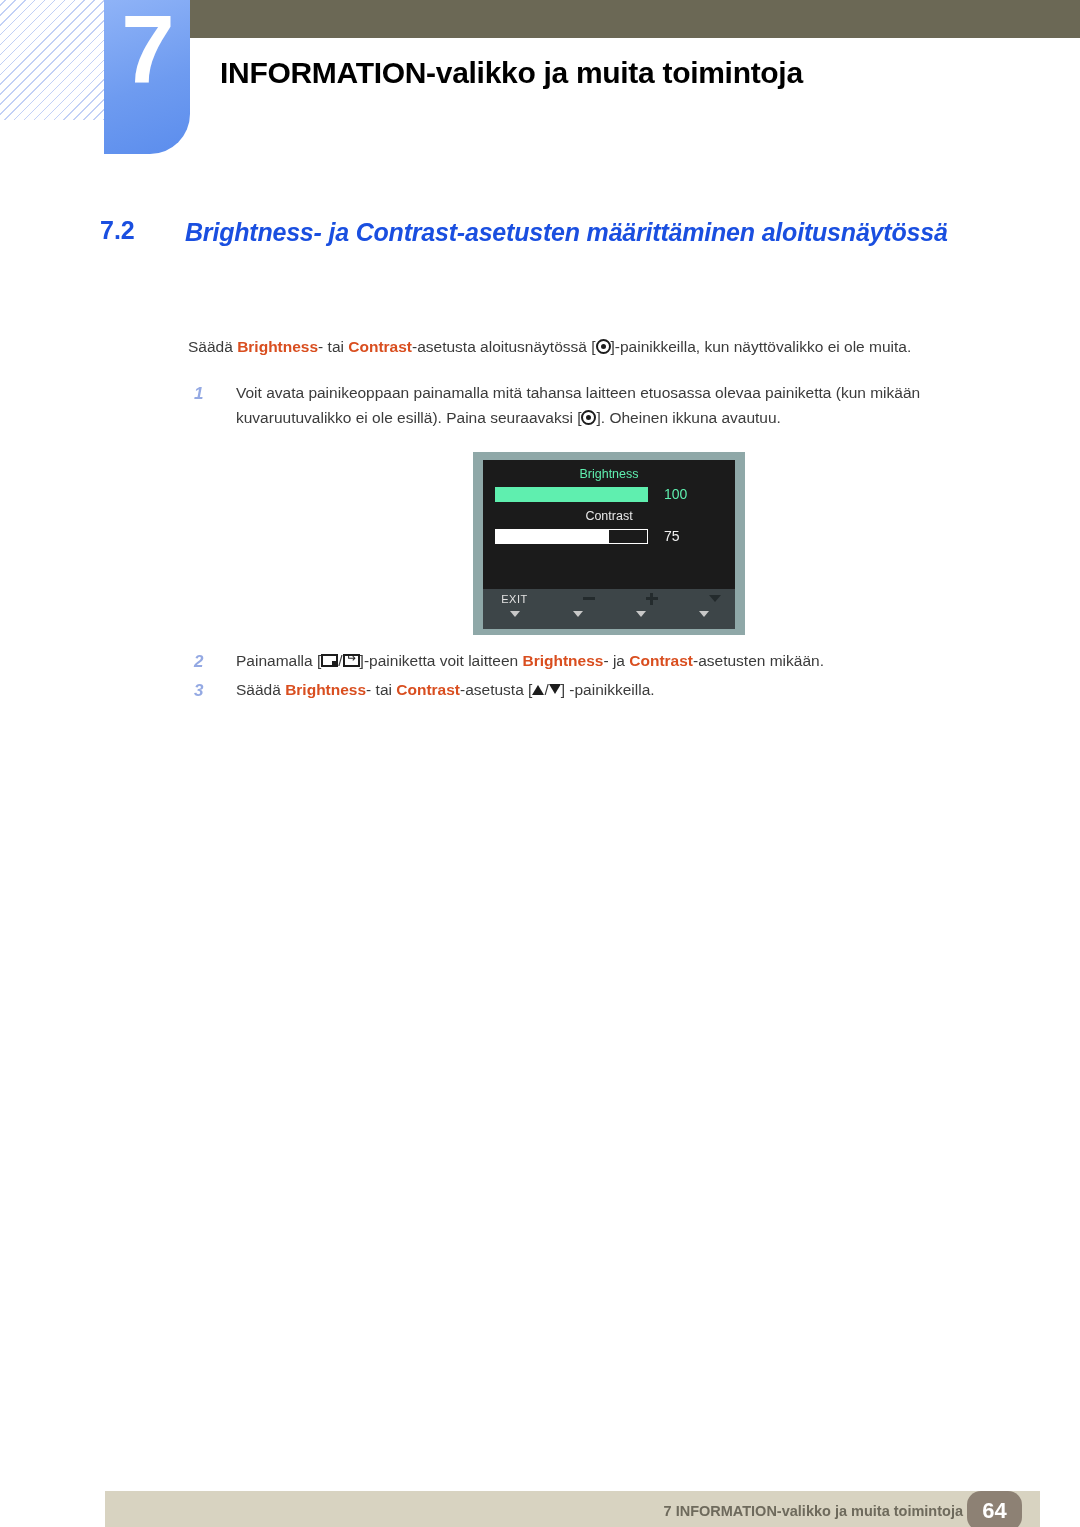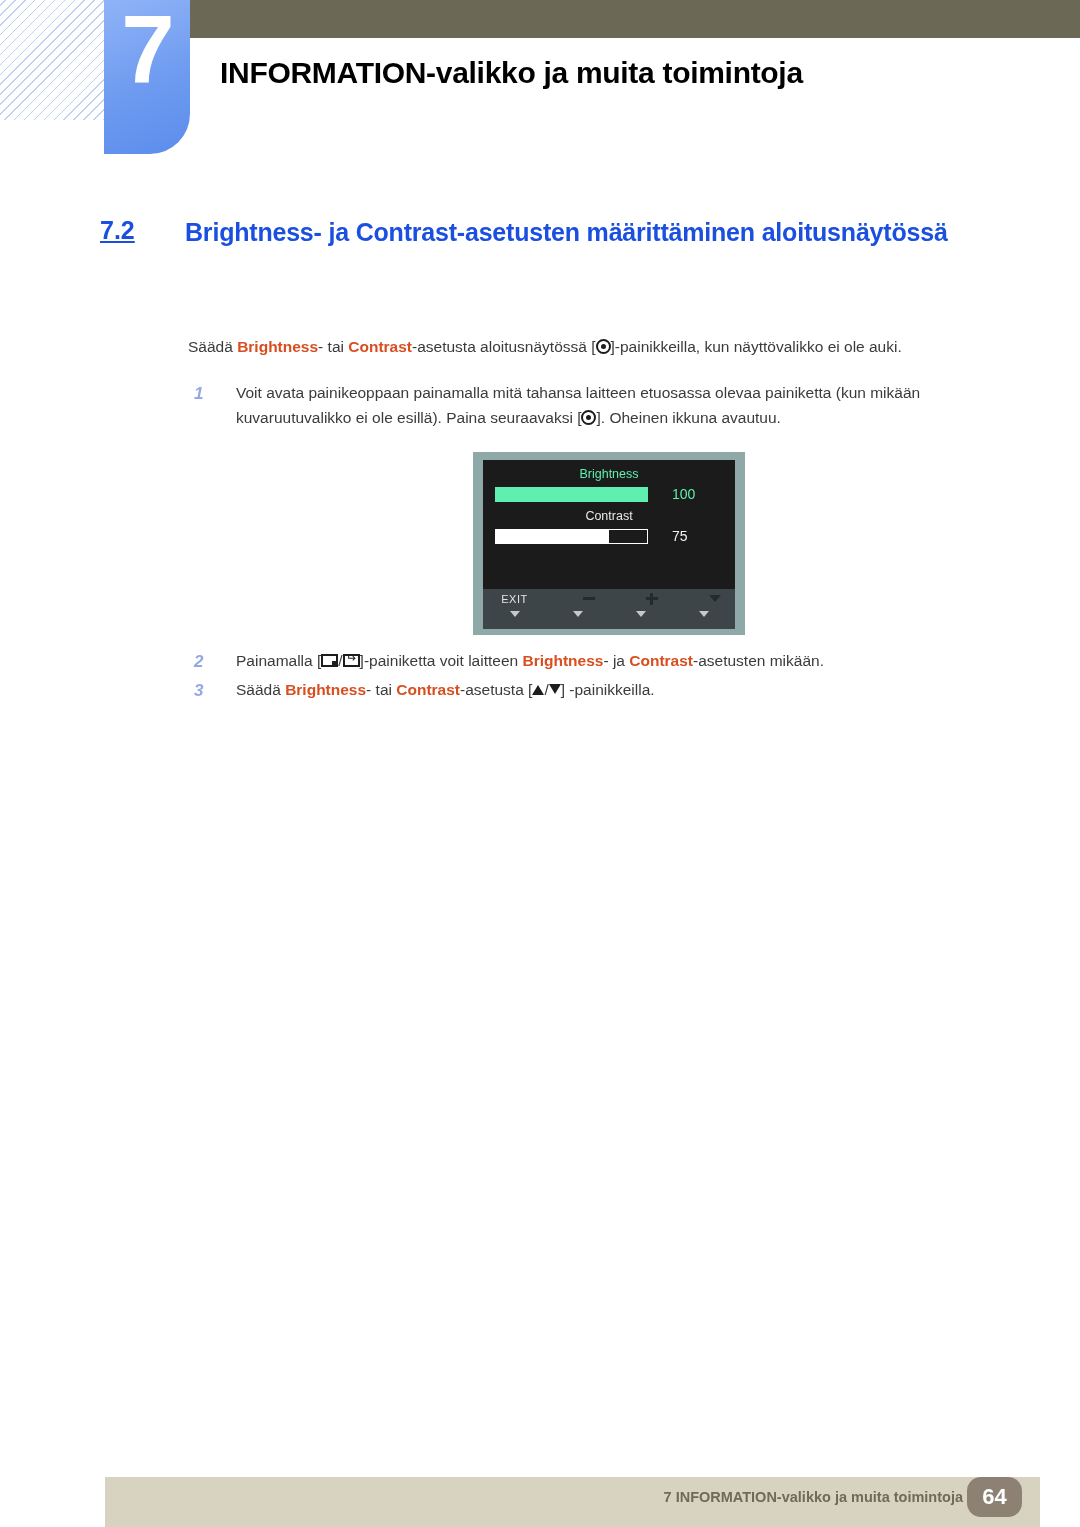--- a/index.html
+++ b/index.html
@@ -67,29 +67,29 @@
     position: absolute;
     left: 100px; top: 216px;
     width: 880px;
   }
   .section-num {
     position: absolute;
     left: 0; top: 0;
     font-size: 25px;
     font-weight: 700;
     color: #1a4fe0;
-    text-decoration: underline;
   }
   .section-title {
     margin-left: 85px;
     font-size: 25px;
     font-weight: 700;
     color: #1a4fe0;
     line-height: 1.32;
     letter-spacing: -0.2px;
+    font-style: italic;
   }
 
   
   .intro {
     position: absolute;
     left: 188px; top: 335px;
     width: 845px;
     font-size: 15.5px;
     color: #3b3b3b;
     line-height: 1.5;
@@ -213,21 +213,21 @@
     border: 1px solid #ffffff;
     background: #1b1b1b;
   }
   .bar-track.white .fill {
     position: absolute;
     left: 0; top: 0; bottom: 0;
     width: 75%;
     background: #ffffff;
   }
   .bar-val {
-    margin-left: 24px;
+    margin-left: 16px;
     font-size: 14px;
   }
   .bar-val.green { color: #5fefaf; }
   .bar-val.white { color: #f2f2f2; }
 
   .osd-footer {
     position: absolute;
     left: 0; right: 0; bottom: 0;
     height: 40px;
     background: #3d4548;
@@ -289,21 +289,21 @@
     width: 0; height: 0;
     border-left: 5px solid transparent;
     border-right: 5px solid transparent;
     border-top: 6px solid #c8c8c8;
   }
 
   
   .footer-bar {
     position: absolute;
     left: 105px; bottom: 0;
-    width: 935px; height: 50px;
+    width: 935px; height: 36px;
     background: #d8d3c1;
   }
   .footer-text {
     position: absolute;
     right: 77px; top: 0;
     height: 40px;
     line-height: 40px;
     font-size: 14.5px;
     font-weight: 700;
     color: #6e6a5c;
@@ -332,21 +332,21 @@
   <div class="num">7</div>
 </div>
 <div class="chapter-title">INFORMATION-valikko ja muita toimintoja</div>
 
 <div class="section-wrap">
   <div class="section-num">7.2</div>
   <div class="section-title">Brightness- ja Contrast-asetusten määrittäminen aloitusnäytössä</div>
 </div>
 
 <div class="intro">
-  <span>Säädä </span><b class="em">Brightness</b><span>- tai </span><b class="em">Contrast</b><span>-asetusta aloitusnäytössä [</span><span class="btn-circle"></span><span>]-painikkeilla, kun näyttövalikko ei ole auki.</span>
+  <span>Säädä </span><b class="em">Brightness</b><span>- tai </span><b class="em">Contrast</b><span>-asetusta aloitusnäytössä [</span><span class="btn-circle"></span><span>]-painikkeilla, kun näyttövalikko ei ole muita.</span>
 </div>
 
 <div class="steps">
   <div class="step">
     <span class="idx">1</span>
     <span>Voit avata painikeoppaan painamalla mitä tahansa laitteen etuosassa olevaa painiketta (kun mikään kuvaruutuvalikko ei ole esillä). Paina seuraavaksi [</span><span class="btn-circle"></span><span>]. Oheinen ikkuna avautuu.</span>
   </div>
 </div>
 
 <div class="osd">

